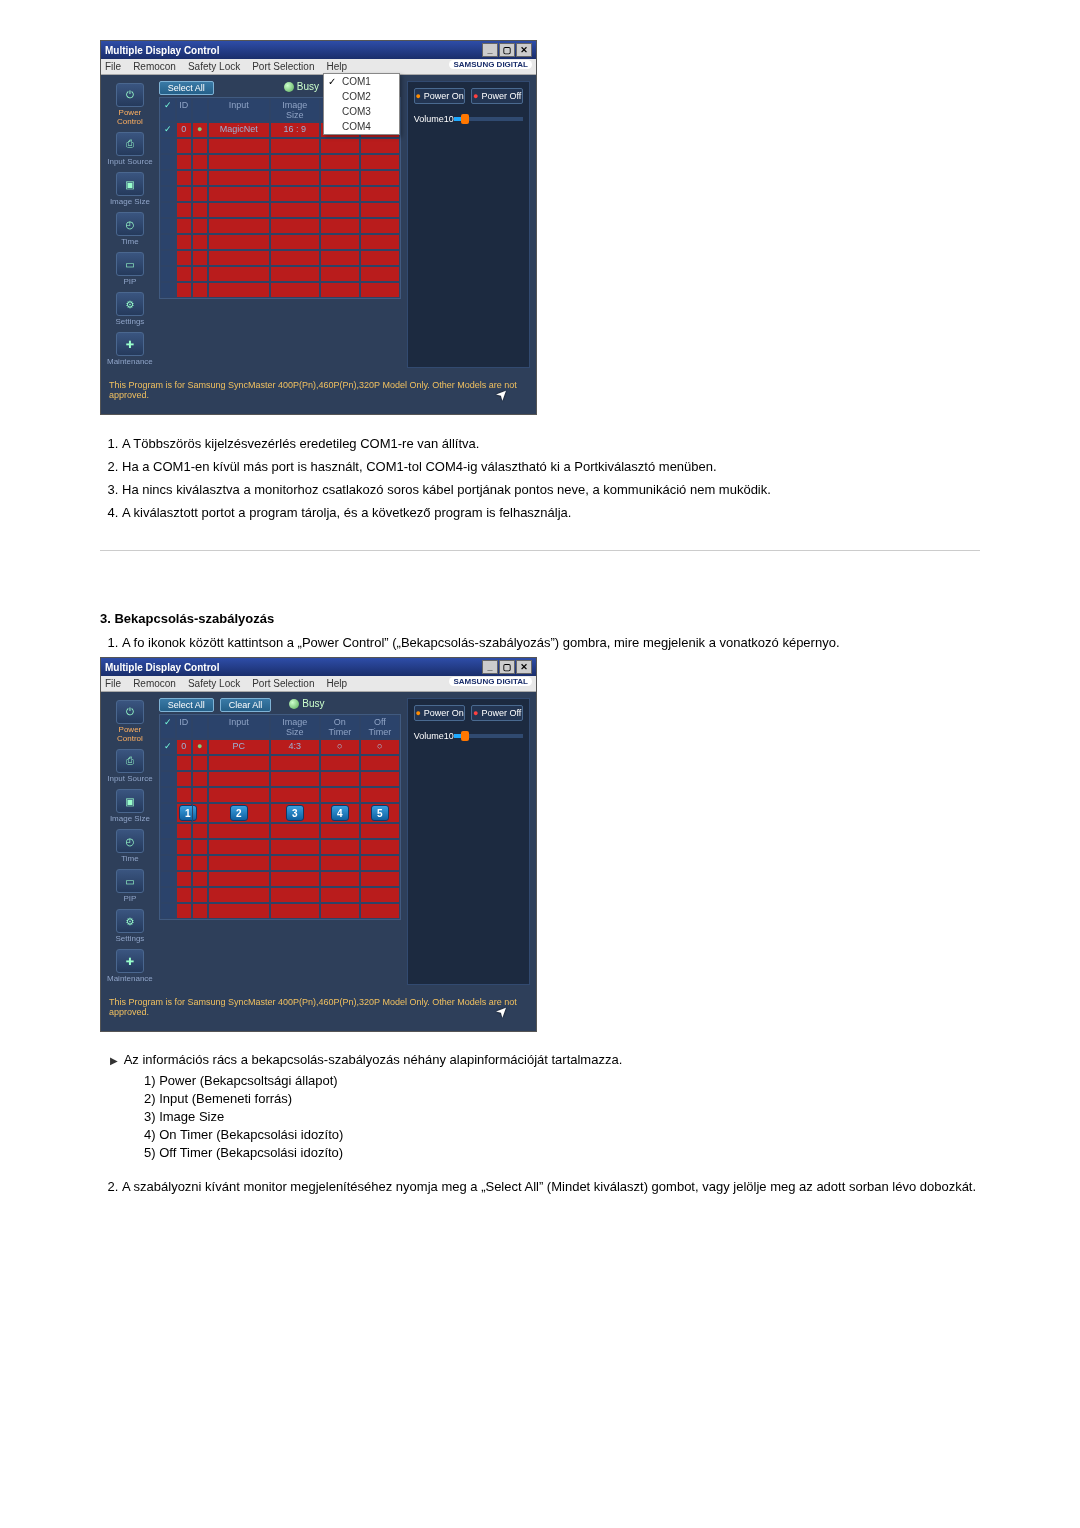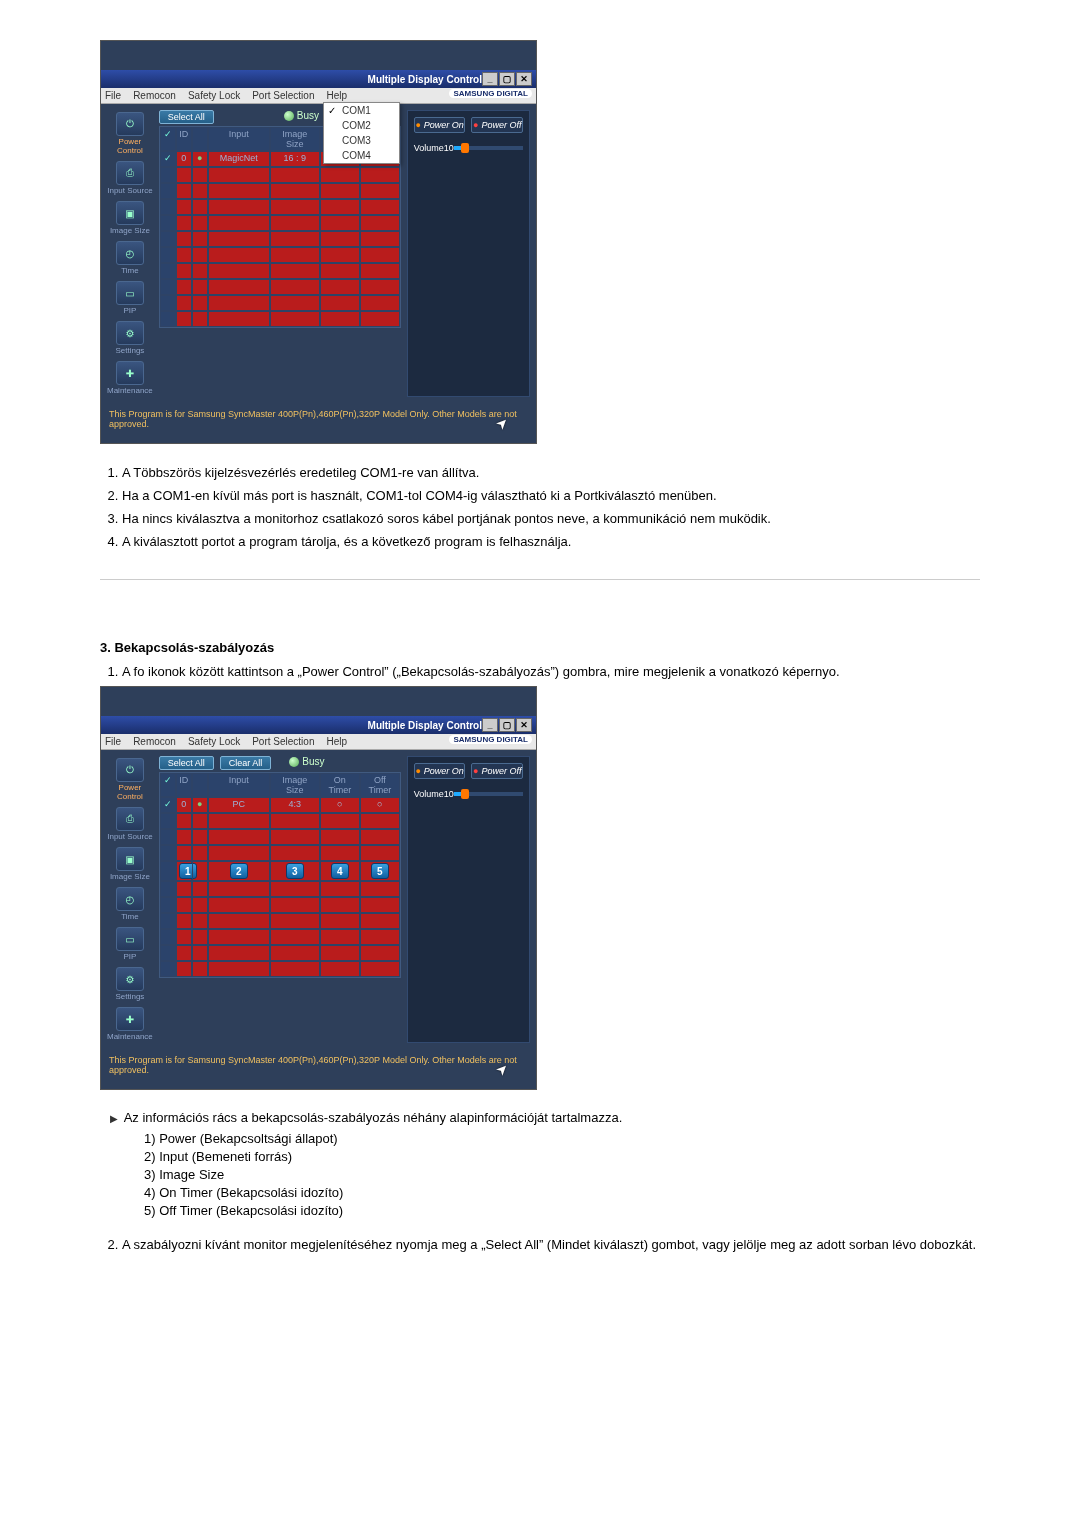--- a/index.html
+++ b/index.html
@@ -19,23 +19,22 @@
     font-size: 10px;
     position: relative;
     margin-bottom: 20px;
   }
   .titlebar {
     background: linear-gradient(#2e4da8, #1a2e6b);
     color: #fff;
     padding: 2px 4px;
     font-weight: bold;
     display: flex;
-    justify-content: flex-end;
+    justify-content: space-between;
     align-items: center;
-    margin-top: 29px;
   }
   .win-btns { display:flex; gap:1px; }
   .win-btns span {
     width:14px; height:12px; background:#ccc; border:1px solid #666;
     display:flex; align-items:center; justify-content:center;
     font-size:9px; color:#000; line-height:1;
   }
   .menubar {
     background: #e8e8e8;
     color: #333;
@@ -97,21 +96,21 @@
   .grid .circ-b::after { content:"○"; color:#a5c8e6; }
   .right-pane {
     width:150px; background:#1c2a40; border:1px solid #324a70;
     padding:6px; color:#fff; font-size:9px;
     display:flex; flex-direction:column; gap:10px; position:relative;
   }
   .pwr-row { display:flex; gap:6px; }
   .pwr-btn {
     flex:1; background:#233552; border:1px solid #4a6a90; color:#fff;
     font-size:9px; padding:2px 0; text-align:center; border-radius:2px;
-    display:flex; align-items:center; justify-content:center; gap:3px;font-style:italic;
+    display:flex; align-items:center; justify-content:center; gap:3px;
   }
   .pwr-btn.on::before { content:"●"; color:#ff8c00; }
   .pwr-btn.off::before { content:"●"; color:#ff4040; }
   .vol-row { display:flex; align-items:center; }
   .vol-track { flex:1; height:4px; background:linear-gradient(to right,#1faaff 0 10%,#304a70 10% 100%); position:relative; }
   .vol-thumb { position:absolute; left:10%; top:-3px; width:8px; height:10px; background:#f70; border-radius:2px; }
   .spk {
     width:18px; height:18px; border-radius:50%;
     background: radial-gradient(circle at 35% 35%, #dde9f5,#90acc8);
     margin-left:auto;

